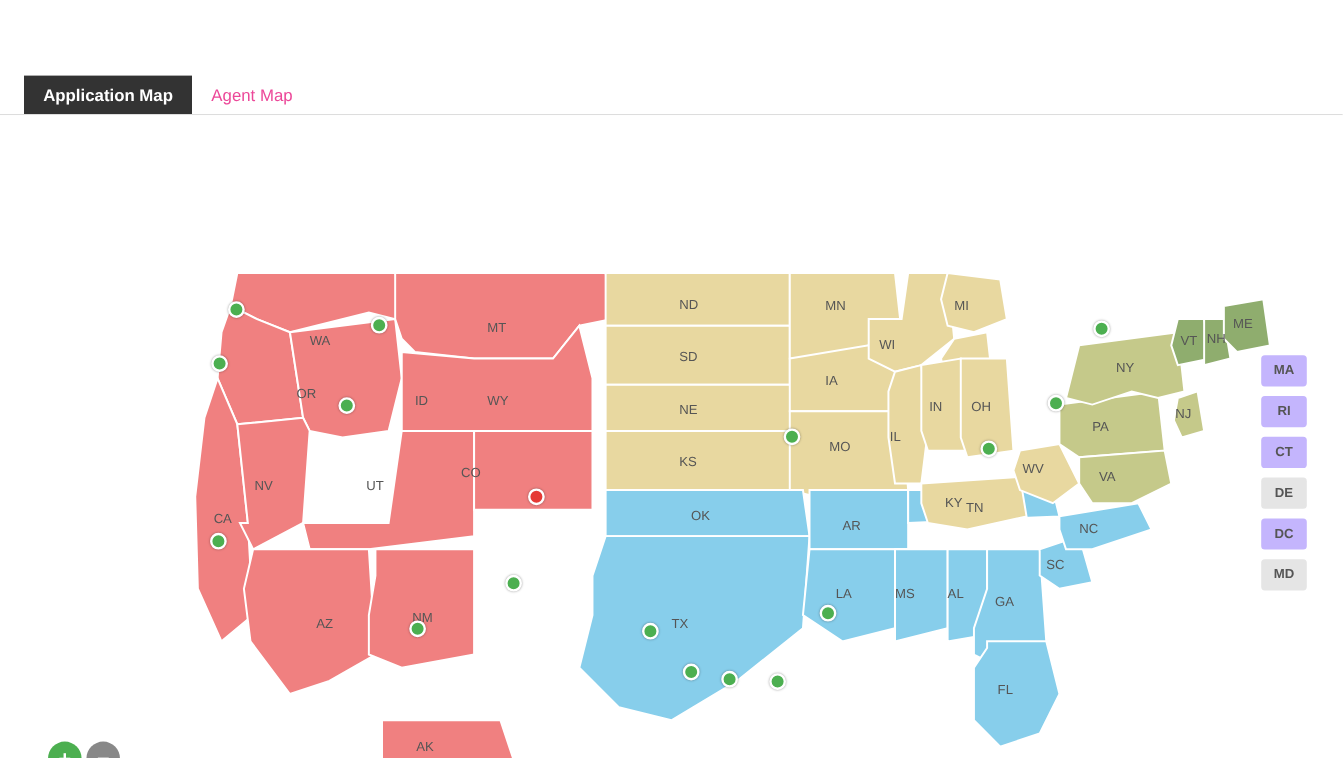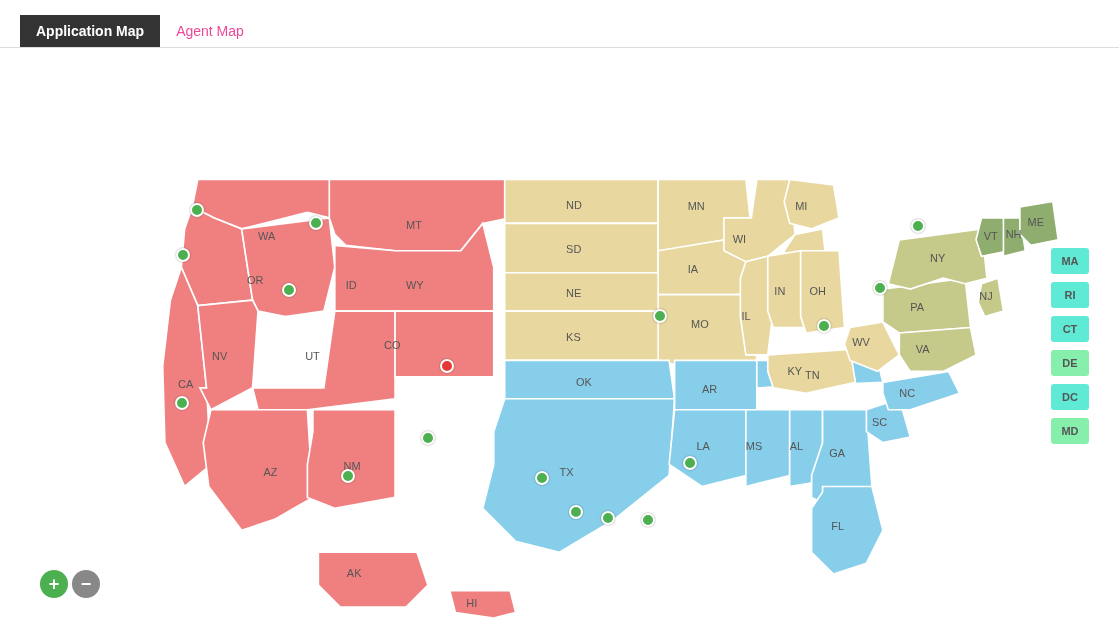--- a/index.html
+++ b/index.html
@@ -3,20 +3,21 @@
   <meta charset="utf-8">
   <style>
     * { margin: 0; padding: 0; box-sizing: border-box; }
     body { font-family: Arial, sans-serif; background: #fff; width: 1119px; height: 632px; overflow: hidden; }
 
     .tabs {
       display: flex;
       align-items: center;
       padding: 15px 20px 0;
       border-bottom: 1px solid #ddd;
+      margin-top: 48px;
     }
     .tab {
       padding: 8px 16px;
       cursor: pointer;
       font-size: 14px;
       color: #ec4899;
     }
     .tab.active {
       background: #333;
       color: #fff;
@@ -86,22 +87,22 @@
       width: 38px;
       height: 26px;
       display: flex;
       align-items: center;
       justify-content: center;
       font-size: 11px;
       font-weight: bold;
       color: #555;
       border-radius: 3px;
     }
-    .state-box.green { background: #5eead4; }
-    .state-box.blue { background: #86efac; }
+    .state-box.green { background: #c4b5fd; }
+    .state-box.blue { background: #e5e5e5; }
   </style>
 </head>
 <body>
 
 <div class="tabs">
   <div class="tab active">Application Map</div>
   <div class="tab">Agent Map</div>
 </div>
 
 <div class="map-container">

